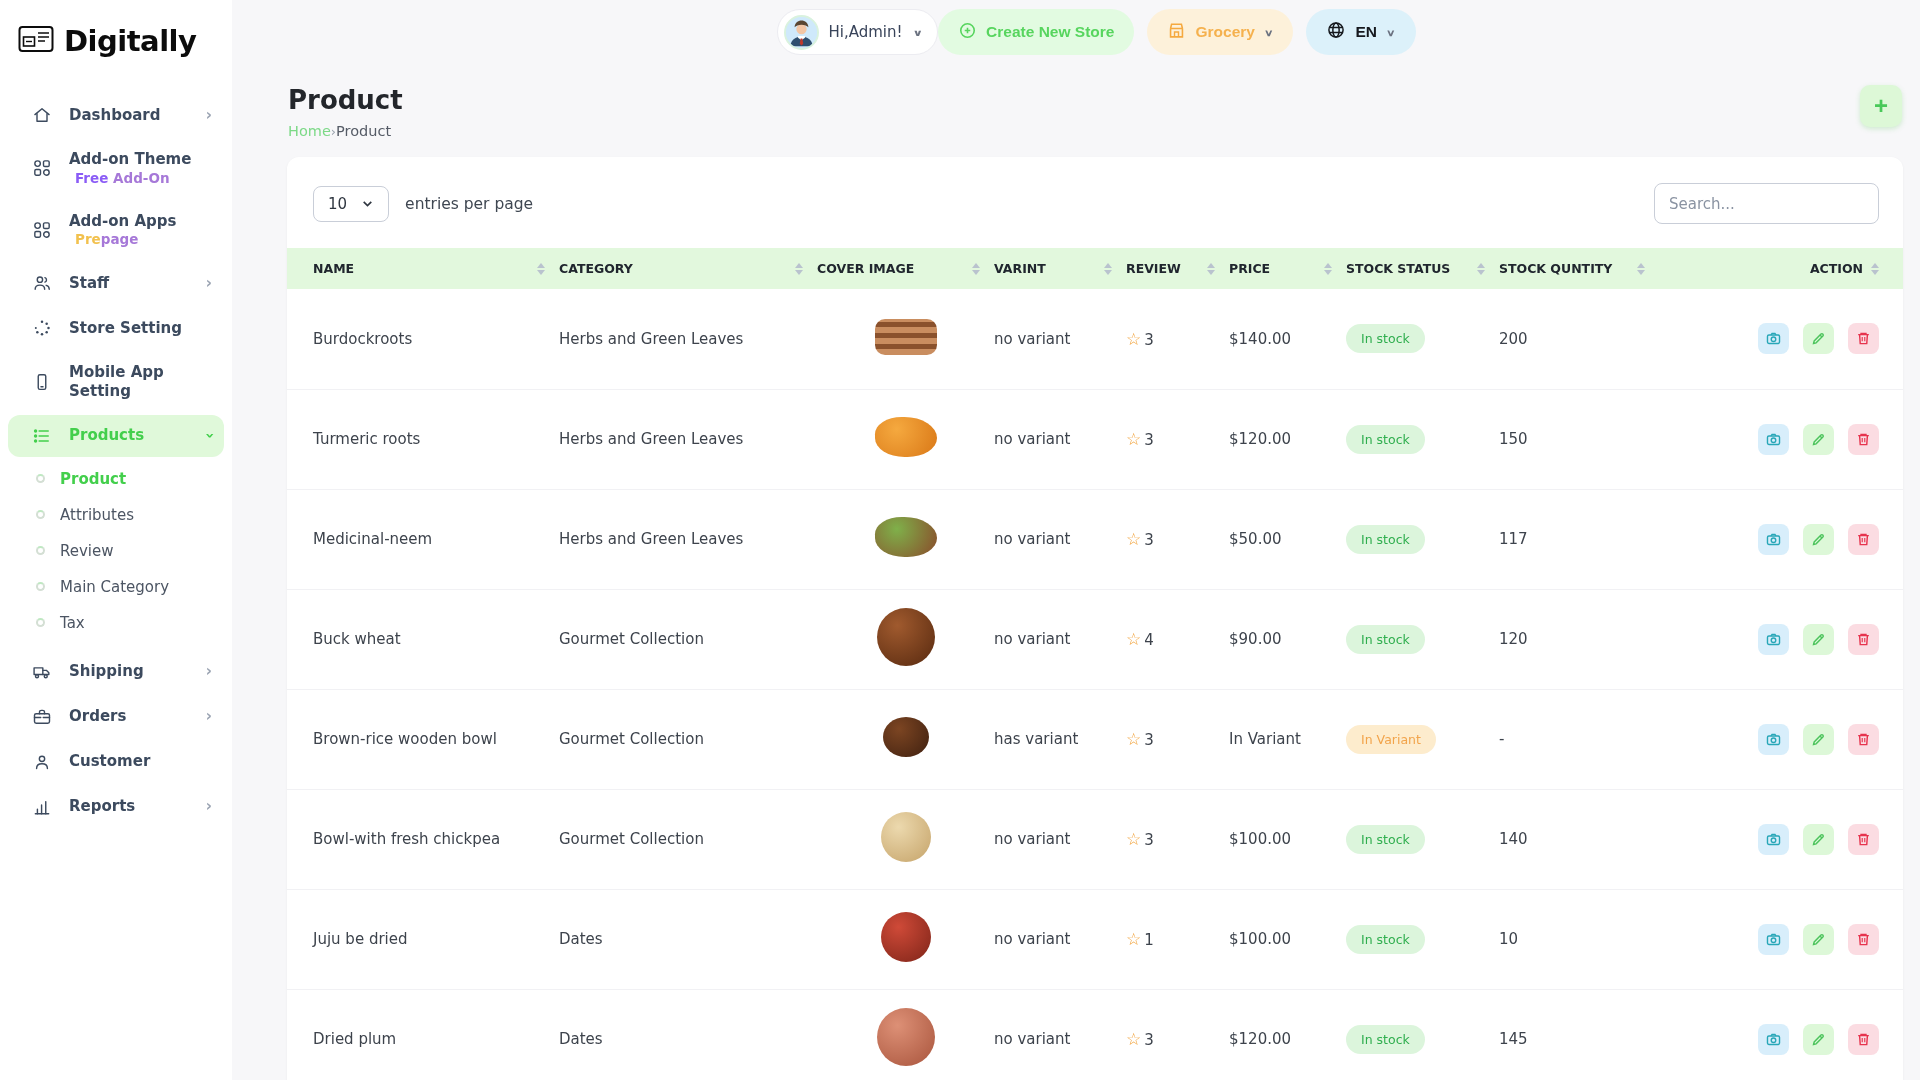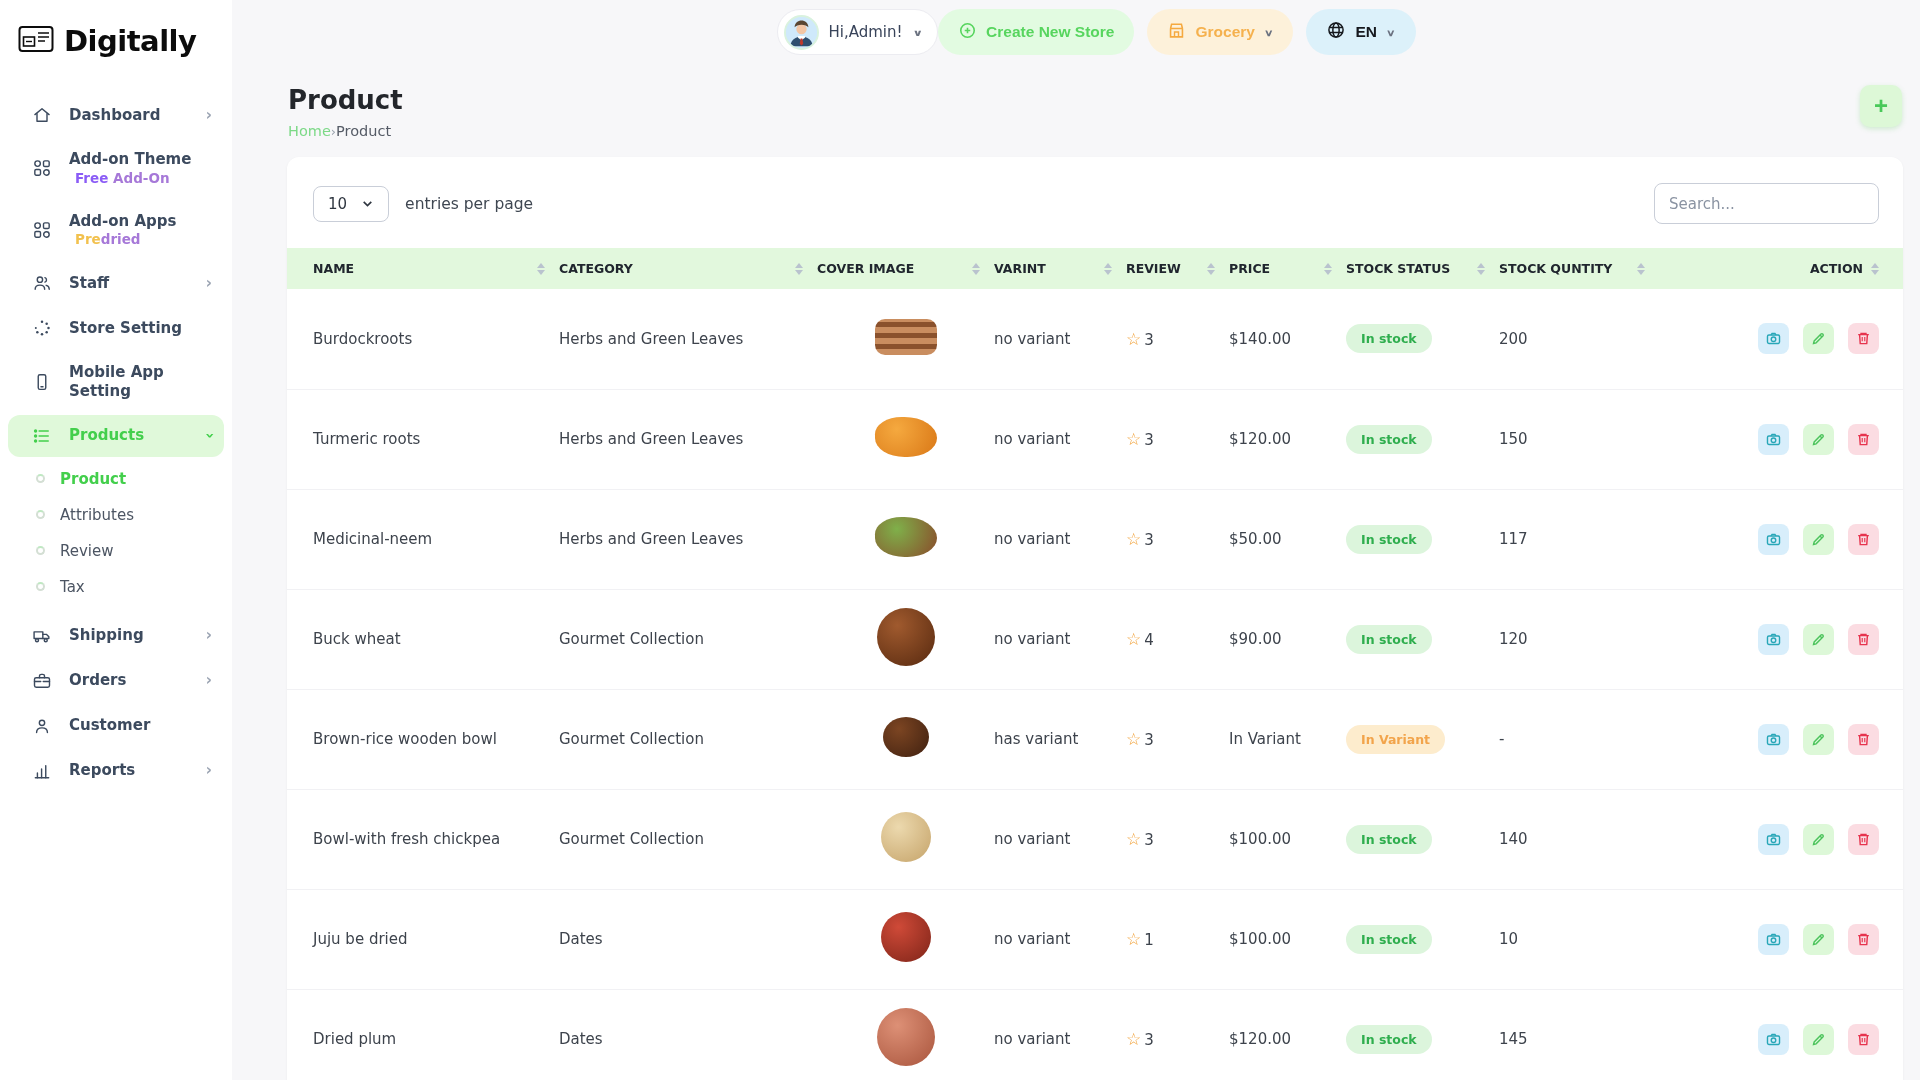--- a/index.html
+++ b/index.html
@@ -67,21 +67,21 @@
   th.right .th-flex { justify-content:flex-end; gap:8px; padding-right:24px; }
   .sort { display:inline-flex; flex-direction:column; gap:2px; }
   .sort i { width:0; height:0; border-left:4px solid transparent; border-right:4px solid transparent; }
   .sort .up { border-bottom:5px solid #b9c3ce; }
   .sort .dn { border-top:5px solid #b9c3ce; }
 
   tbody td { height:100px; border-bottom:1px solid #f1f1f4; font-size:15px; color:#3d434c; vertical-align:middle; }
   td.c-name { padding-left:26px; }
   td.c-img { text-align:center; }
   .pimg { display:inline-block; }
-  .badge { display:inline-block; padding:7px 15px; border-radius:16px; font-size:12.5px; font-weight:700; }
+  .badge { display:inline-block; padding:7px 15px; border-radius:16px; font-size:12.5px; font-weight:400; }
   .star { color:#f2a33c; font-size:17px; margin-right:3px; }
   td.c-act { text-align:right; padding-right:24px; white-space:nowrap; }
   .act { width:31px; height:31px; border-radius:8px; border:none; cursor:pointer; margin-left:9px;
     display:inline-flex; align-items:center; justify-content:center; vertical-align:middle; }
   .act.view { background:#d8eefb; }
   .act.edit { background:#ddf8d8; }
   .act.del  { background:#fbdce2; }
 </style>
 </head>
 <body>
@@ -129,21 +129,21 @@
         <span style="display:inline-flex">
           <svg width="20" height="20" viewBox="0 0 24 24" fill="none" stroke="currentColor" stroke-width="1.7" stroke-linecap="round" stroke-linejoin="round">
             <circle cx="6.7" cy="6.7" r="3.3"></circle>
             <rect x="13.8" y="3.4" width="6.8" height="6.8" rx="1.6"></rect>
             <rect x="3.4" y="13.8" width="6.8" height="6.8" rx="1.6"></rect>
             <circle cx="17.3" cy="17.3" r="3.3"></circle>
           </svg>
         </span>
         <span class="lbl-wrap">
           <span>Add-on Apps</span>
-          <span class="sub-badge"><span style="color:#f2c14e">Pre</span><span style="color:#a678d8">dried</span></span>
+          <span class="sub-badge"><span style="color:#f2c14e">Pre</span><span style="color:#a678d8">page</span></span>
         </span>
       </div>
       <div class="side-item">
         <span style="display:inline-flex">
           <svg width="20" height="20" viewBox="0 0 24 24" fill="none" stroke="currentColor" stroke-width="1.7" stroke-linecap="round" stroke-linejoin="round">
             <circle cx="9.5" cy="8" r="3.2"></circle>
             <path d="M3.8 19.5c0-3.3 2.6-5 5.7-5s5.7 1.7 5.7 5"></path>
             <path d="M15.5 5.6a2.8 2.8 0 0 1 0 5.3"></path>
             <path d="M17 14.8c2.4.5 3.7 2.1 3.7 4.7"></path>
           </svg>
@@ -199,20 +199,24 @@
           <span class="bullet"></span>
           <span>Product</span>
         </div>
         <div class="sub-item">
           <span class="bullet"></span>
           <span>Attributes</span>
         </div>
         <div class="sub-item">
           <span class="bullet"></span>
           <span>Review</span>
+        </div>
+        <div class="sub-item">
+          <span class="bullet"></span>
+          <span>Main Category</span>
         </div>
         <div class="sub-item">
           <span class="bullet"></span>
           <span>Tax</span>
         </div>
       </div>
       <div class="side-item">
         <span style="display:inline-flex">
           <svg width="20" height="20" viewBox="0 0 24 24" fill="none" stroke="currentColor" stroke-width="1.7" stroke-linecap="round" stroke-linejoin="round">
             <path d="M2.5 7h10.5v8H2.5z"></path>

